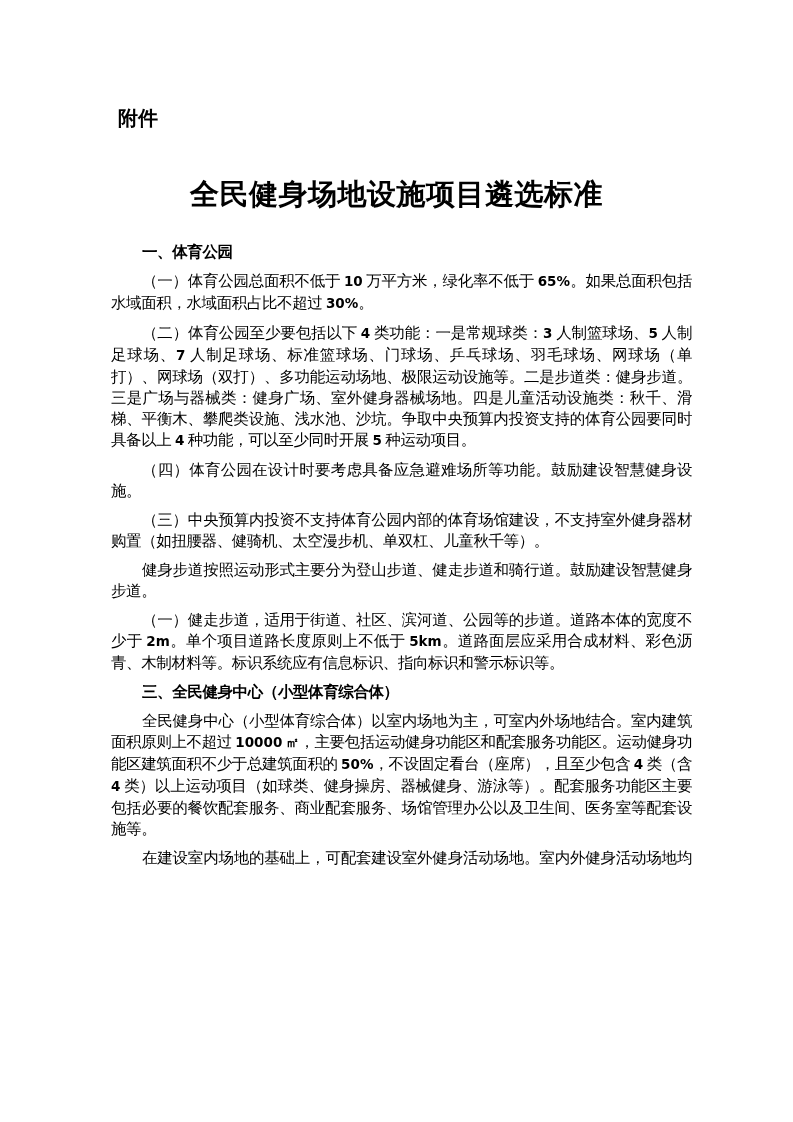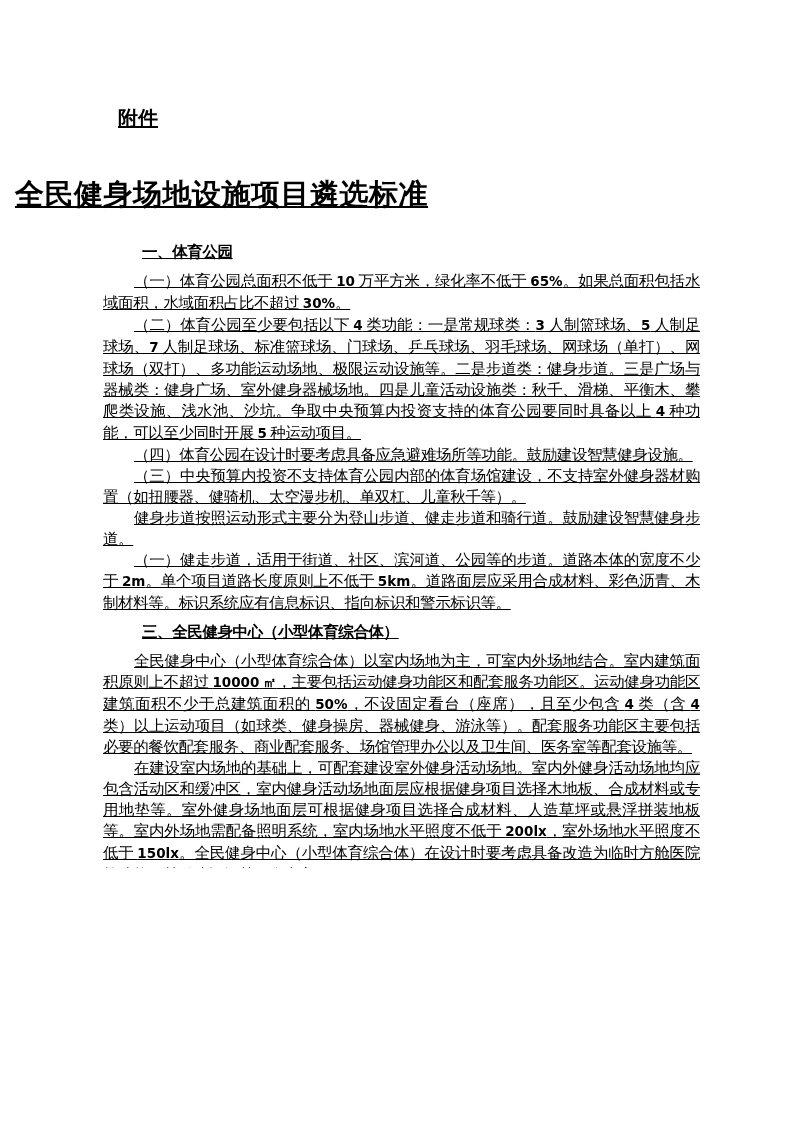--- a/index.html
+++ b/index.html
@@ -8,33 +8,32 @@
     background: #ffffff;
   }
   .page {
     position: relative;
     width: 793px;
     height: 868px;
     background: #ffffff;
     color: #000000;
     overflow: hidden;
     font-family: "Liberation Serif", "DejaVu Serif", serif;
-    text-decoration: underline;
   }
   .attachment {
     margin: 106px 0 0 118px;
     font-family: "Liberation Sans", "DejaVu Sans", sans-serif;
     font-weight: bold;
     font-size: 20px;
     line-height: 24px;
     color: #000;
   }
   .doc-title {
-    margin: 47px 0 0 15px;
-    text-align: left;
+    margin: 47px 0 0 0;
+    text-align: center;
     font-family: "Liberation Serif", "DejaVu Serif", serif;
     font-weight: bold;
     font-size: 29px;
     line-height: 35px;
     letter-spacing: 0.5px;
     color: #000;
   }
   .body {
     margin: 29px 93px 0 103px;
     width: 597px;
@@ -47,21 +46,21 @@
   .sec-heading {
     margin: 8px;
     padding: 0;
     text-indent: 2em;
     font-family: "Liberation Sans", "DejaVu Sans", sans-serif;
     font-weight: bold;
     font-size: 15.5px;
     line-height: 21px;
   }
   .para {
-    margin: 0;
+    margin: 8px;
     padding: 0;
     text-indent: 2em;
   }
   .para .latin {
     font-family: "DejaVu Sans", "Liberation Sans", sans-serif;
     font-weight: bold;
     font-size: 13.5px;
     letter-spacing: 0;
   }
 </style>

